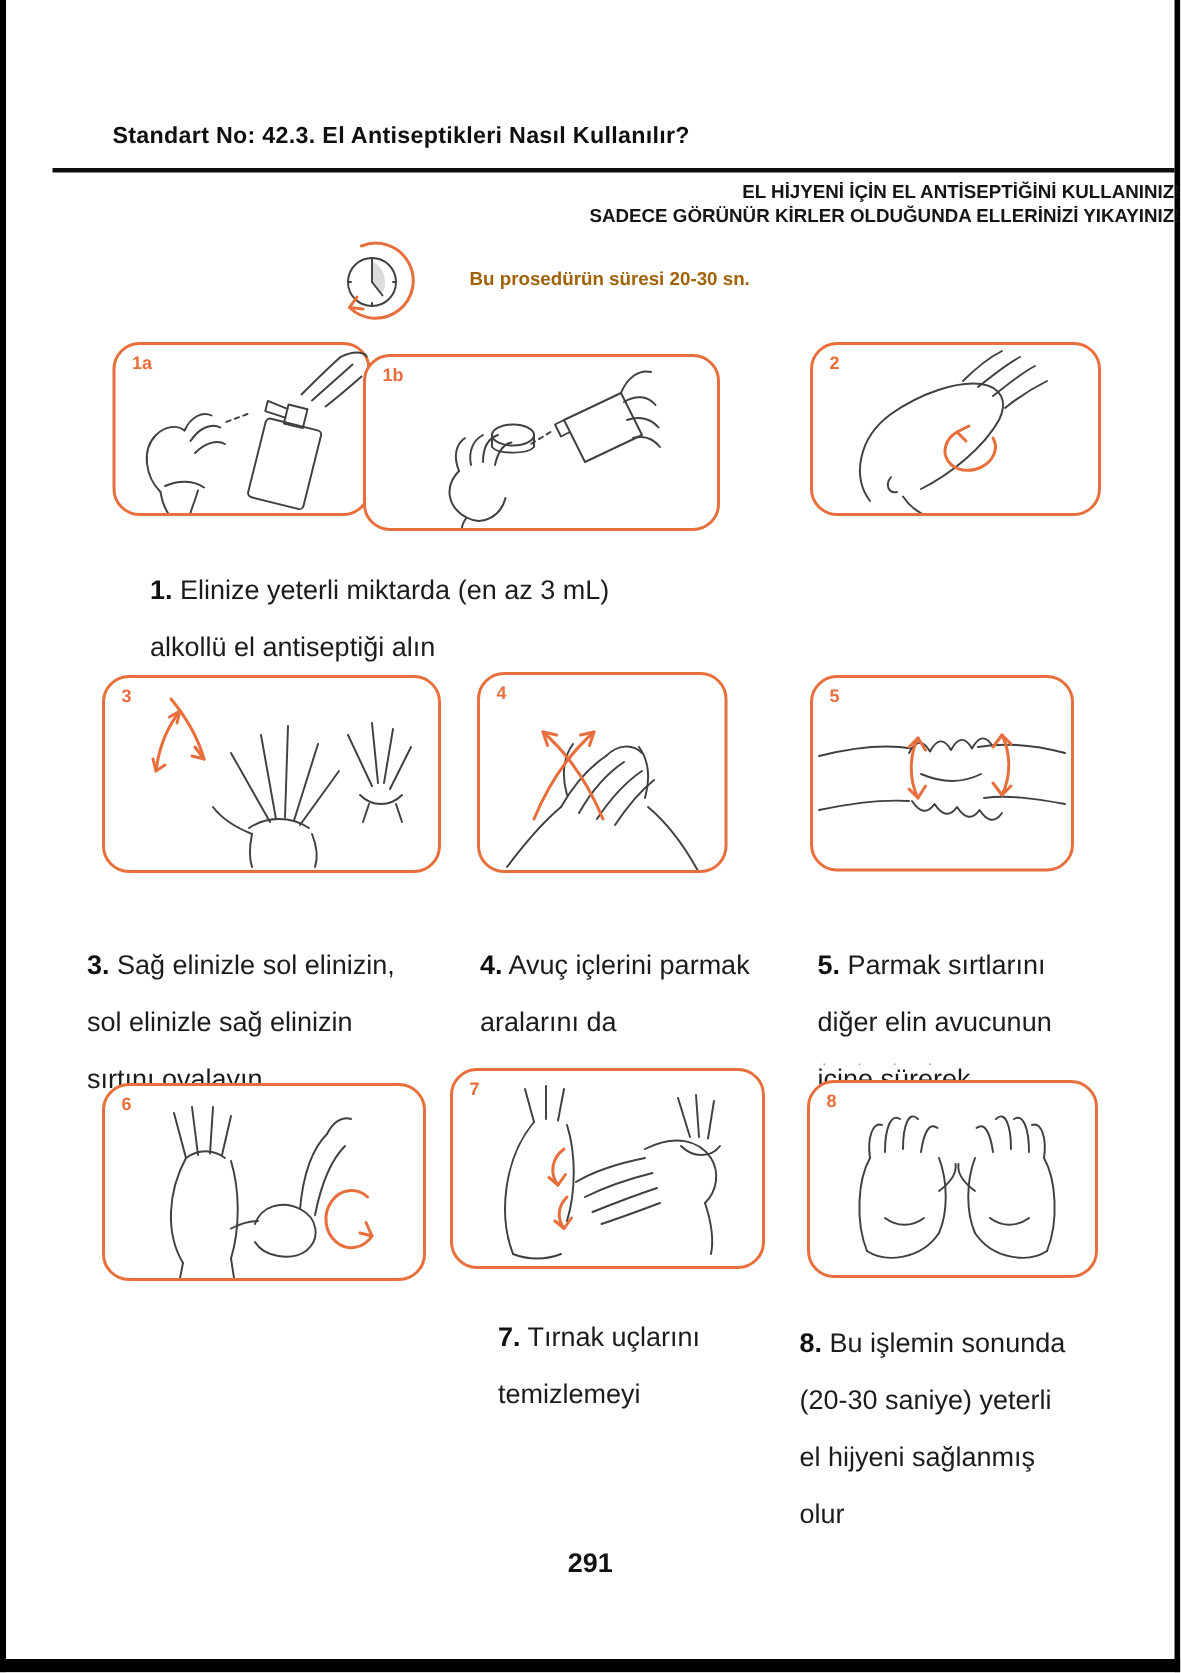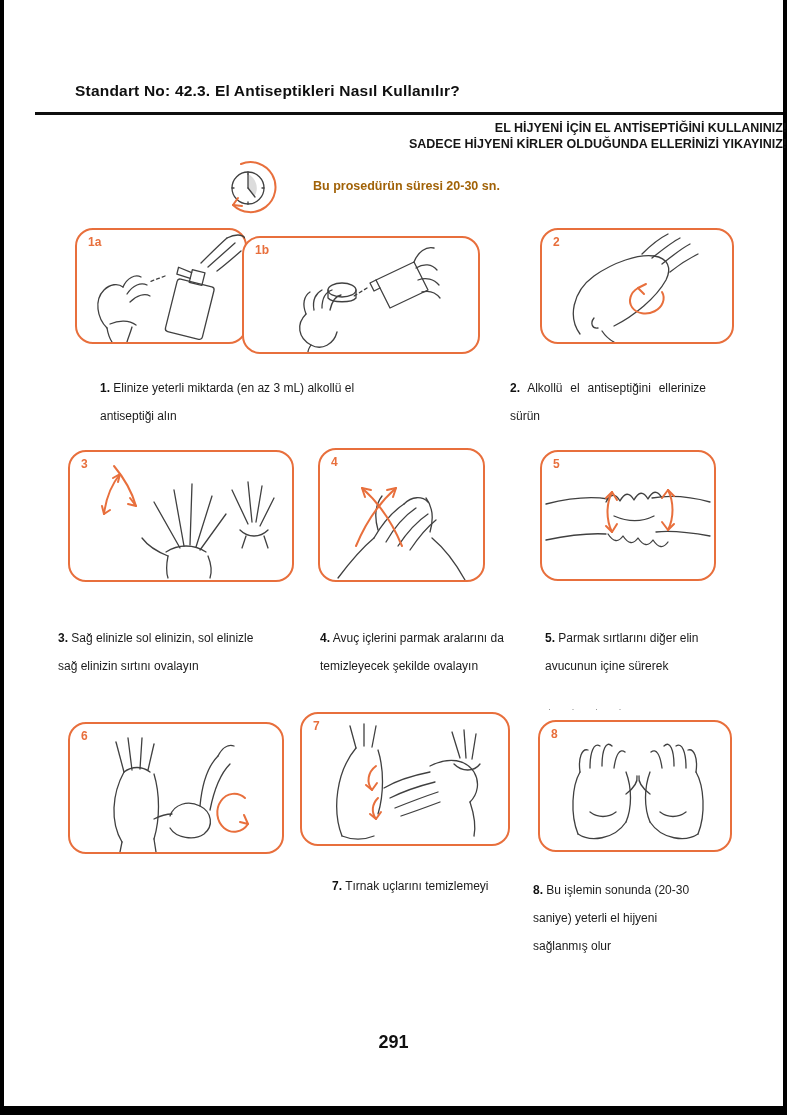--- a/index.html
+++ b/index.html
@@ -13,21 +13,21 @@
   .rule{position:absolute;left:35px;top:112px;width:748px;height:3px;background:#0e0e0e;}
   .notice{position:absolute;left:0;width:787px;text-align:right;font-size:12.5px;font-weight:bold;color:#151515;}
   .n1{top:121px}.n2{top:137px}
   .clock{position:absolute;left:220px;top:158px;}
   .duration{position:absolute;left:313px;top:179px;font-size:12.5px;font-weight:bold;color:#a16207;}
   .panel{position:absolute;background:#fff;border:2px solid #E86F3C;border-radius:18px;}
   .plabel{position:absolute;left:11px;top:5px;color:#E86F3C;font-weight:bold;font-size:12px;z-index:3;}
   .panel svg{position:absolute;left:0;top:0;width:100%;height:100%;}
   .sk{stroke:#404040;stroke-width:1.3;fill:none;stroke-linecap:round;stroke-linejoin:round;}
   .or{stroke:#E86F3C;stroke-width:2;fill:none;stroke-linecap:round;stroke-linejoin:round;}
-  .step{position:absolute;font-size:12px;line-height:28px;color:#1b1b1b;}
+  .step{position:absolute;font-size:18px;line-height:38px;color:#1b1b1b;}
   .step .num{font-weight:bold;color:#111;}
   .s1{left:100px;top:374px;width:310px;}
   .s2{left:510px;top:374px;width:196px;text-align:justify;}
   .s3{left:58px;top:624px;width:215px;}
   .s4{left:320px;top:624px;width:190px;}
   .s5{left:545px;top:624px;width:165px;}
   .s6{left:58px;top:877px;width:200px;}
   .s7{left:305px;top:872px;width:160px;margin-left:27px;}
   .s8{left:533px;top:876px;width:180px;}
   .clipped{position:absolute;left:548px;top:704px;color:#8a8a8a;font-size:9px;letter-spacing:9px;}
@@ -39,21 +39,21 @@
 <div class="page">
 
   <div class="bar left"></div>
   <div class="bar right"></div>
   <div class="bar bottom"></div>
 
   <h1 class="title">Standart No: 42.3. El Antiseptikleri Nasıl Kullanılır?</h1>
   <div class="rule"></div>
 
   <div class="notice n1">EL HİJYENİ İÇİN EL ANTİSEPTİĞİNİ KULLANINIZ!</div>
-  <div class="notice n2">SADECE HİJYENİ KİRLER OLDUĞUNDA ELLERİNİZİ YIKAYINIZ!</div>
+  <div class="notice n2">SADECE GÖRÜNÜR KİRLER OLDUĞUNDA ELLERİNİZİ YIKAYINIZ!</div>
 
   <svg class="clock" width="64" height="60" viewBox="0 0 64 60">
     <path d="M28,30 L28,16 A16,16 0 0 1 34.5,38.5 Z" fill="#dcdcdc" stroke="none"></path>
     <g class="sk">
       <circle cx="28" cy="30" r="16"></circle>
       <path d="M28,30 L28,16"></path>
       <path d="M28,30 L35,39"></path>
       <path d="M28,14 L28,16 M44,30 L42,30 M28,46 L28,44 M12,30 L14,30"></path>
     </g>
     <g class="or">
@@ -127,24 +127,20 @@
       <g class="or">
         <path d="M120,62 A17,14 -15 1 1 96,58"></path>
         <path d="M96,58 L104,54 M96,58 L102,64"></path>
       </g>
     </svg>
   </div>
 
   <div class="step s1">
     <span class="num">1.</span>
     <span>Elinize yeterli miktarda (en az 3 mL) alkollü el antiseptiği alın</span>
-  </div>
-  <div class="step s2">
-    <span class="num">2.</span>
-    <span>Alkollü el antiseptiğini ellerinize sürün</span>
   </div>
 
   <div class="panel" style="left:68px;top:450px;width:222px;height:128px;">
     <span class="plabel">3</span>
     <svg viewBox="0 0 222 128">
       <g class="sk">
         <path d="M110,96 L84,50"></path>
           <path d="M114,94 L104,38"></path>
           <path d="M120,93 L122,32"></path>
         <path d="M126,95 L142,44"></path>

